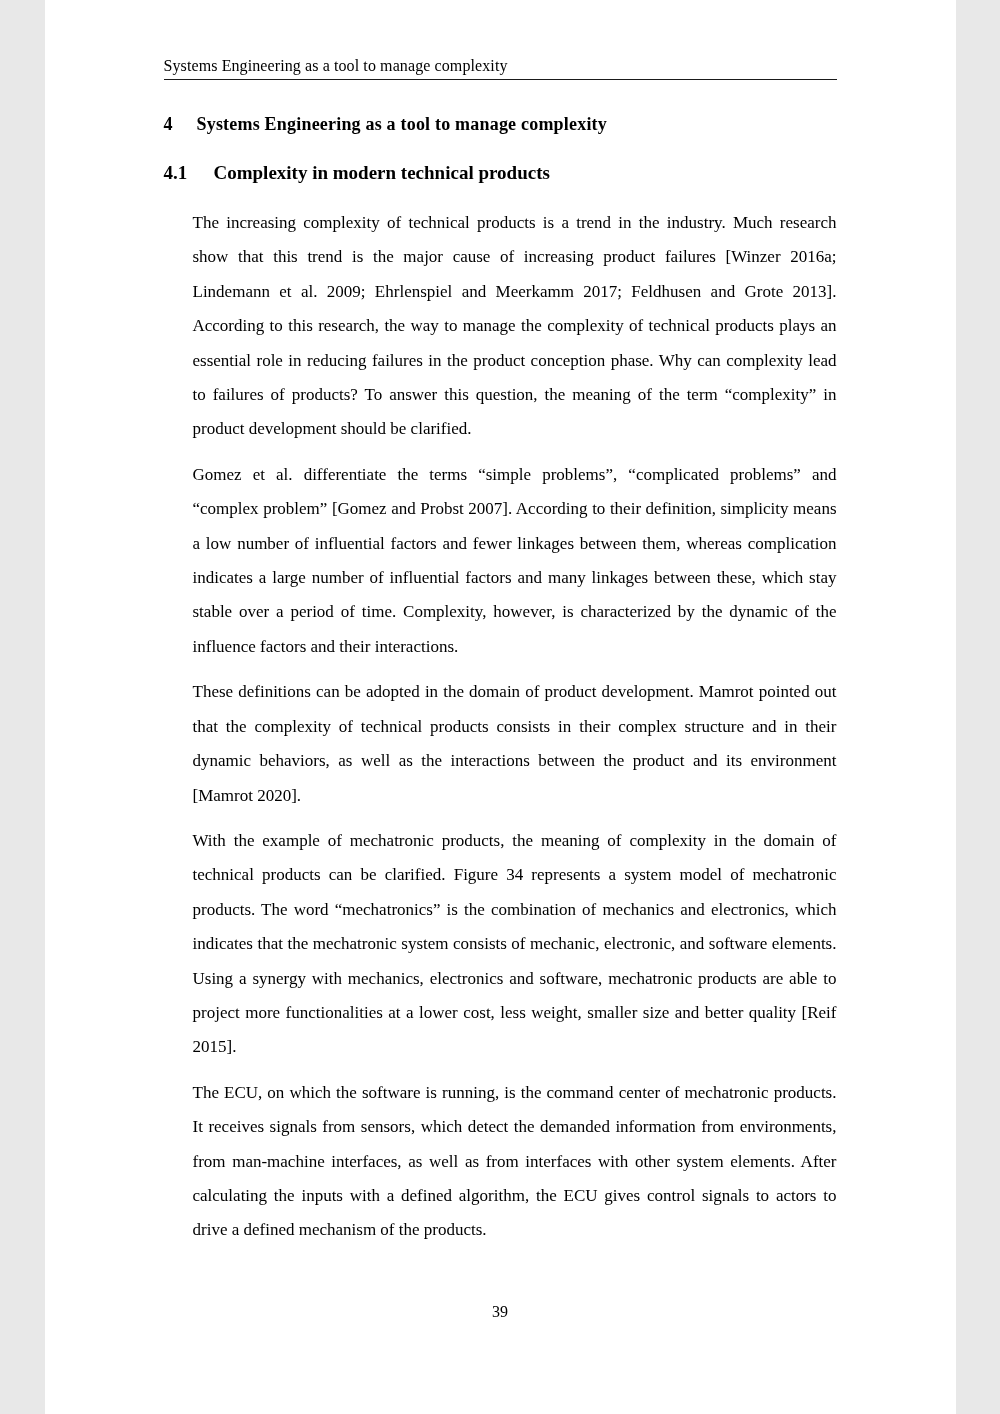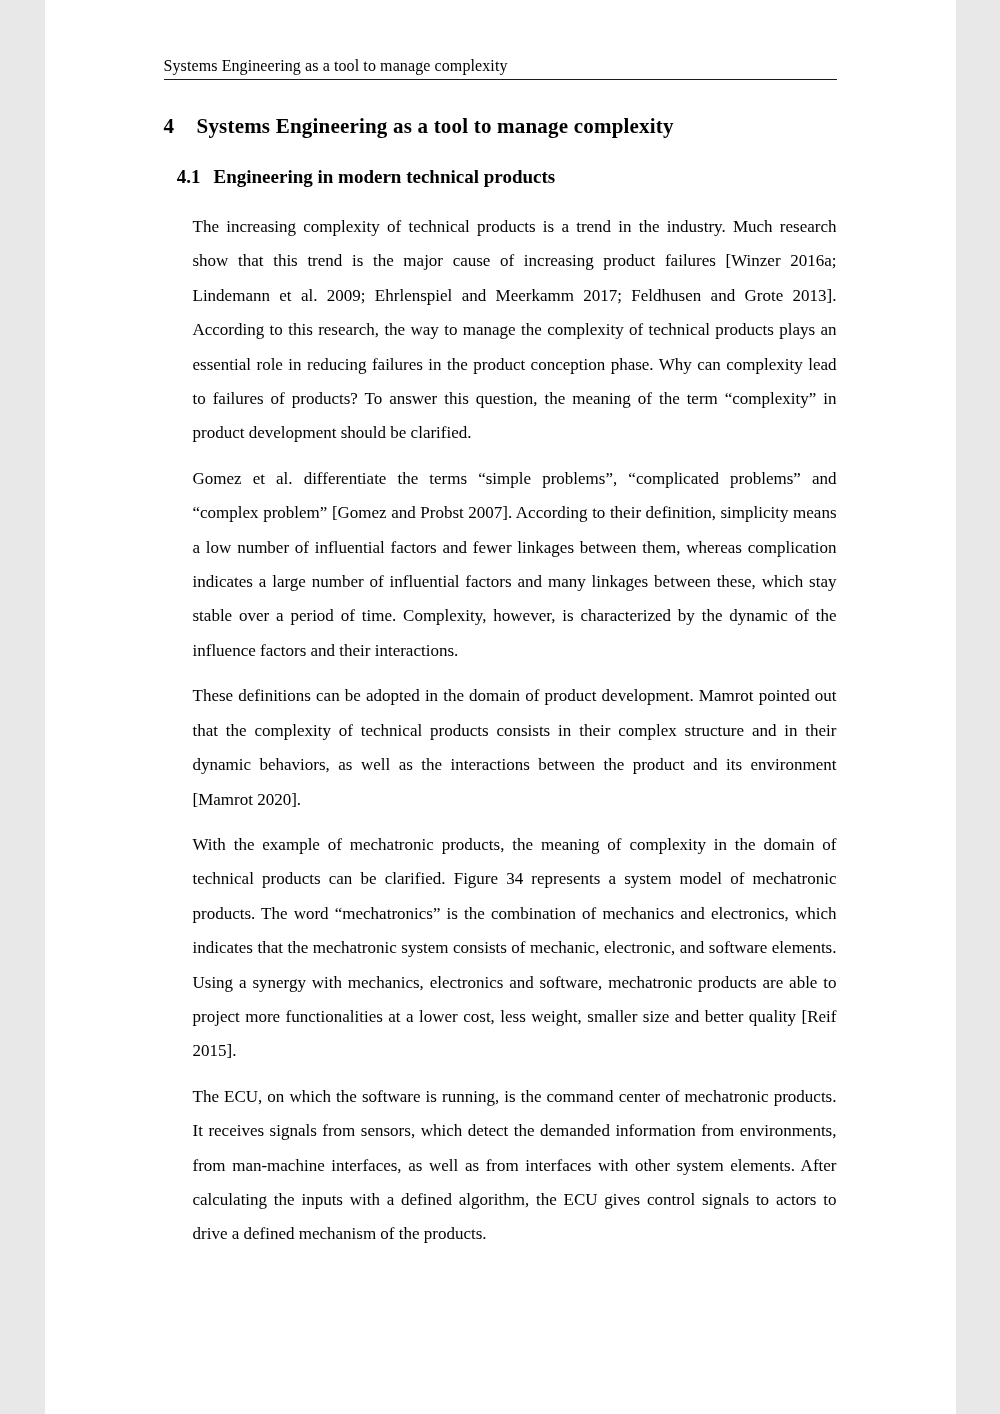--- a/index.html
+++ b/index.html
@@ -22,37 +22,36 @@
   }
   .running-header {
     padding-top: 57px;
     padding-bottom: 4px;
     font-size: 16px;
     letter-spacing: 0.1px;
     border-bottom: 1.5px solid #1a1a1a;
   }
   h1.chapter {
     margin: 34px 0 0 0;
-    font-size: 21px;
+    font-size: 18px;
     font-weight: bold;
     letter-spacing: 0.2px;
   }
   h1.chapter .h-num {
     display: inline-block;
     width: 33px;
   }
   h2.section {
     margin: 27px 0 0 0;
     font-size: 19px;
     font-weight: bold;
   }
   h2.section .h-num {
     display: inline-block;
     width: 50px;
-    text-align: center;
   }
   .body-text {
     margin-top: 22px;
     margin-left: 29px;
   }
   p.para {
     margin: 0 0 11px 0;
     font-size: 17px;
     line-height: 34.4px;
     text-align: justify;
@@ -72,26 +71,27 @@
 <div class="page">
   <div class="content">
 
     <div class="running-header">Systems Engineering as a tool to manage complexity</div>
 
     <h1 class="chapter">
       <span class="h-num">4</span><span>Systems Engineering as a tool to manage complexity</span>
     </h1>
 
     <h2 class="section">
-      <span class="h-num">4.1</span><span>Engineering in modern technical products</span>
+      <span class="h-num">4.1</span><span>Complexity in modern technical products</span>
     </h2>
 
     <div class="body-text">
       <p class="para">The increasing complexity of technical products is a trend in the industry. Much research show that this trend is the major cause of increasing product failures [Winzer 2016a; Lindemann et al. 2009; Ehrlenspiel and Meerkamm 2017; Feldhusen and Grote 2013]. According to this research, the way to manage the complexity of technical products plays an essential role in reducing failures in the product conception phase. Why can complexity lead to failures of products? To answer this question, the meaning of the term “complexity” in product development should be clarified.</p>
       <p class="para">Gomez et al. differentiate the terms “simple problems”, “complicated problems” and “complex problem” [Gomez and Probst 2007]. According to their definition, simplicity means a low number of influential factors and fewer linkages between them, whereas complication indicates a large number of influential factors and many linkages between these, which stay stable over a period of time. Complexity, however, is characterized by the dynamic of the influence factors and their interactions.</p>
       <p class="para">These definitions can be adopted in the domain of product development. Mamrot pointed out that the complexity of technical products consists in their complex structure and in their dynamic behaviors, as well as the interactions between the product and its environment [Mamrot 2020].</p>
       <p class="para">With the example of mechatronic products, the meaning of complexity in the domain of technical products can be clarified. Figure 34 represents a system model of mechatronic products. The word “mechatronics” is the combination of mechanics and electronics, which indicates that the mechatronic system consists of mechanic, electronic, and software elements. Using a synergy with mechanics, electronics and software, mechatronic products are able to project more functionalities at a lower cost, less weight, smaller size and better quality [Reif 2015].</p>
       <p class="para">The ECU, on which the software is running, is the command center of mechatronic products. It receives signals from sensors, which detect the demanded information from environments, from man-machine interfaces, as well as from interfaces with other system elements. After calculating the inputs with a defined algorithm, the ECU gives control signals to actors to drive a defined mechanism of the products.</p>
     </div>
 
   </div>
 
+  <div class="page-number">39</div>
 </div>
 
 </body></html>

